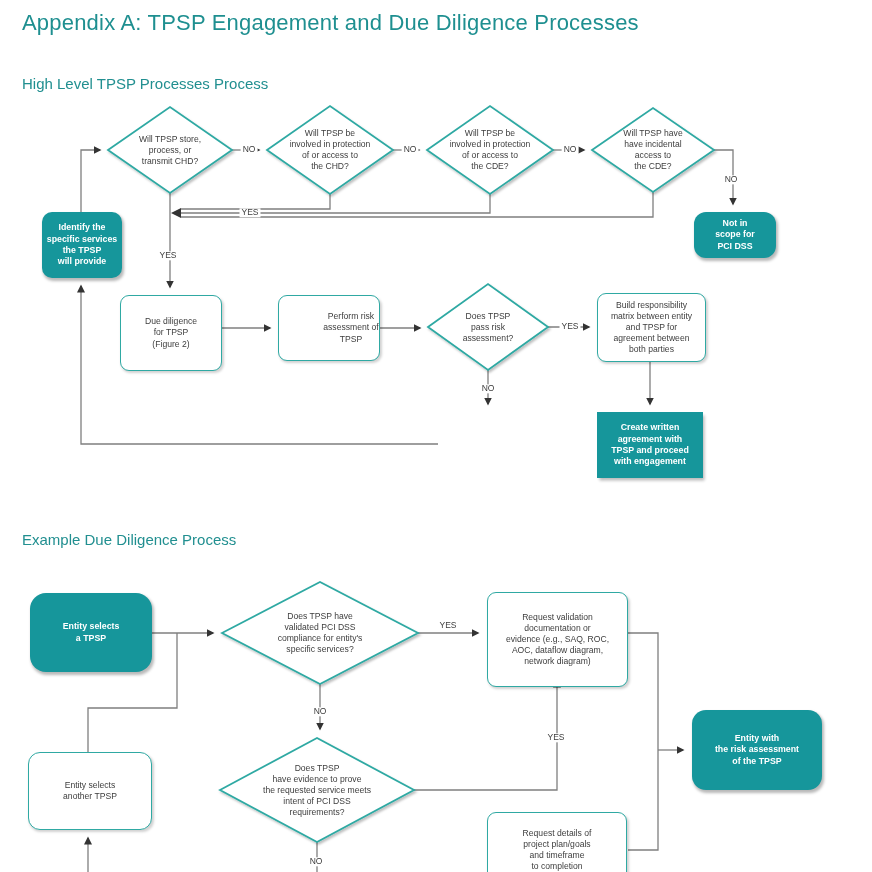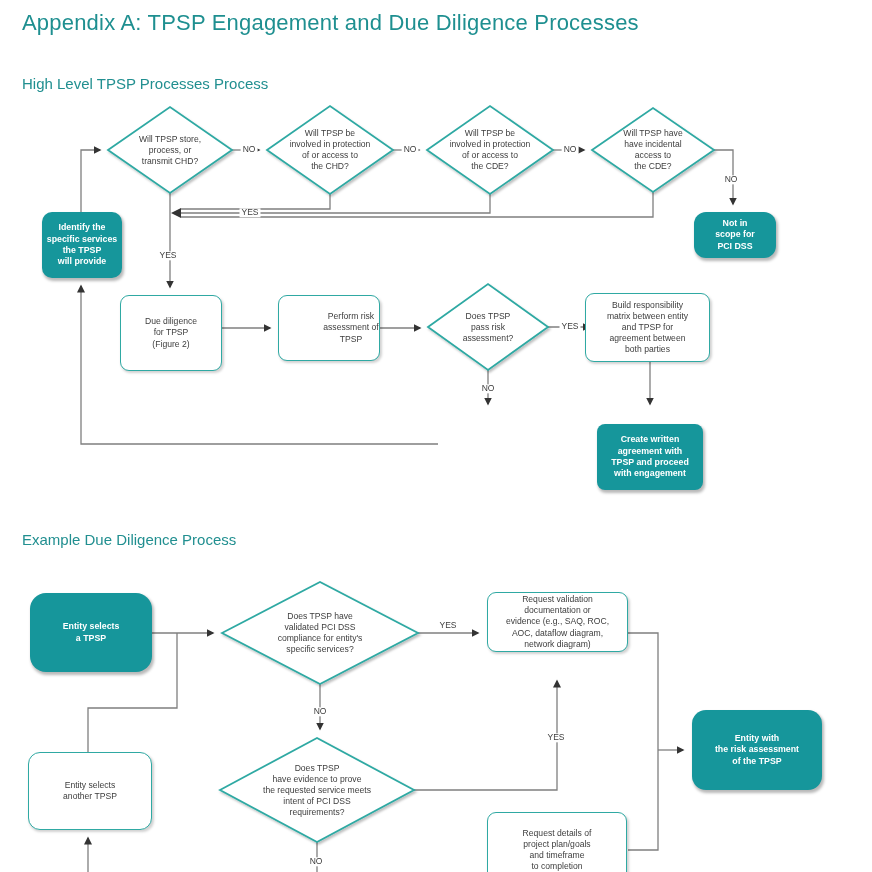--- a/index.html
+++ b/index.html
@@ -9,21 +9,21 @@
   .sec-title{position:absolute;font-size:15px;color:#218F90;}
   .sec1{left:22px;top:75px;}
   .sec2{left:22px;top:531px;}
   svg.wires{position:absolute;left:0;top:0;}
   .node{position:absolute;display:flex;align-items:center;justify-content:center;text-align:center;
         font-size:8.6px;line-height:1.3;color:#3D3D3D;white-space:pre-line;box-sizing:border-box;}
   .wbox{background:#ffffff;border:1.4px solid #2FA9A3;border-radius:9px;
         box-shadow:1.5px 2px 2.5px rgba(0,0,0,.18);}
   .tbox{background:#16969B;color:#ffffff;font-weight:bold;font-size:8.8px;border-radius:10px;
         box-shadow:1.5px 2.5px 3px rgba(0,0,0,.28);}
-  .r8{border-radius:8px;margin-top:12px;} .r12{border-radius:12px;} .r14{border-radius:14px;} .r16{border-radius:16px;}
+  .r8{border-radius:0;} .r12{border-radius:12px;} .r14{border-radius:14px;} .r16{border-radius:16px;}
   .dtext{position:absolute;display:flex;align-items:center;justify-content:center;text-align:center;
         font-size:8.6px;line-height:1.28;color:#3D3D3D;white-space:pre-line;}
   .elabel{position:absolute;transform:translate(-50%,-50%);background:#ffffff;padding:0 2px;
         font-size:8.5px;line-height:1.1;color:#3D3D3D;}
 </style>
 </head>
 <body>
 
 <div class="page">
 
@@ -89,21 +89,21 @@
 will provide</div>
   <div class="node tbox r12" style="left:694px;top:212px;width:82px;height:46px;">Not in
 scope for
 PCI DSS</div>
   <div class="node wbox" style="left:120px;top:295px;width:102px;height:76px;">Due diligence
 for TPSP
 (Figure 2)</div>
   <div class="node wbox" style="left:278px;top:295px;width:102px;height:66px;padding-left:44px;">Perform risk
 assessment of
 TPSP</div>
-  <div class="node wbox" style="left:585px;top:293px;width:125px;height:69px;">Build responsibility
+  <div class="node wbox" style="left:597px;top:293px;width:109px;height:69px;">Build responsibility
 matrix between entity
 and TPSP for
 agreement between
 both parties</div>
   <div class="node tbox r8" style="left:597px;top:412px;width:106px;height:66px;">Create written
 agreement with
 TPSP and proceed
 with engagement</div>
 
   <div class="dtext" style="left:116px;top:118px;width:108px;height:64px;">Will TPSP store,
@@ -129,21 +129,21 @@
   <div class="elabel" style="left:410px;top:150px;">NO</div>
   <div class="elabel" style="left:570px;top:150px;">NO</div>
   <div class="elabel" style="left:731px;top:180px;">NO</div>
   <div class="elabel" style="left:250px;top:213px;">YES</div>
   <div class="elabel" style="left:168px;top:256px;">YES</div>
   <div class="elabel" style="left:570px;top:327px;">YES</div>
   <div class="elabel" style="left:488px;top:389px;">NO</div>
 
   <div class="node tbox r16" style="left:30px;top:593px;width:122px;height:79px;">Entity selects
 a TPSP</div>
-  <div class="node wbox" style="left:487px;top:592px;width:141px;height:60px;">Request validation
+  <div class="node wbox" style="left:487px;top:592px;width:141px;height:95px;">Request validation
 documentation or
 evidence (e.g., SAQ, ROC,
 AOC, dataflow diagram,
 network diagram)</div>
   <div class="node wbox r12" style="left:28px;top:752px;width:124px;height:78px;">Entity selects
 another TPSP</div>
   <div class="node wbox" style="left:487px;top:812px;width:140px;height:76px;">Request details of
 project plan/goals
 and timeframe
 to completion</div>

